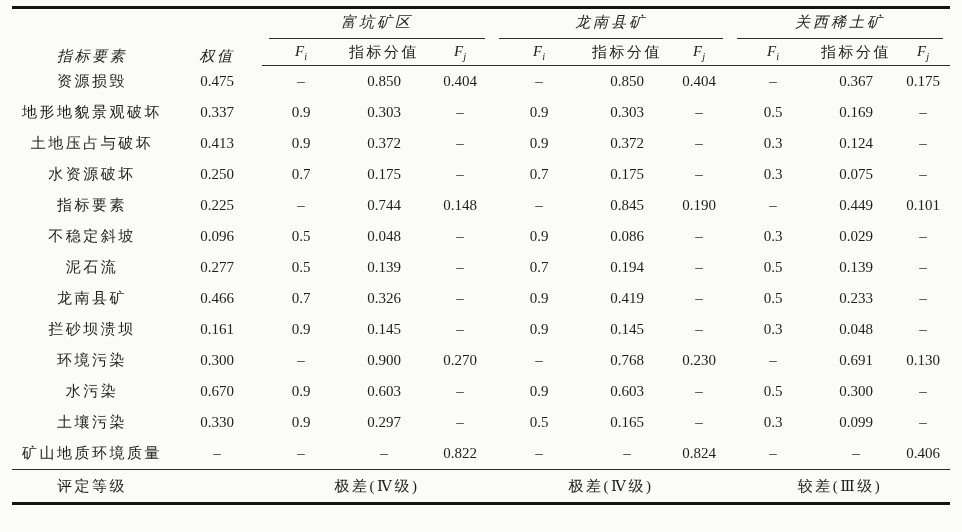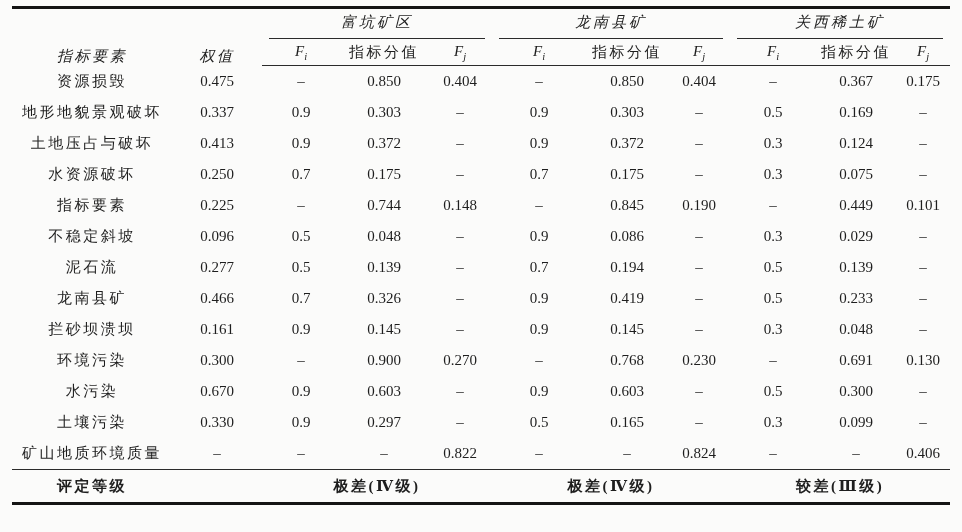--- a/index.html
+++ b/index.html
@@ -64,21 +64,20 @@
     font-style: italic;
     font-size: 15px;
   }
   sub.fs {
     font-style: italic;
     font-size: 10.5px;
   }
   tr.rating-row td {
     border-top: 1.5px solid #2b2b2b;
     height: 32px;
-    font-weight: bold;
   }
   .note {
     position: absolute;
     left: 30px;
     top: 508px;
     font-size: 14.5px;
     letter-spacing: 1px;
   }
 </style>
 </head>

